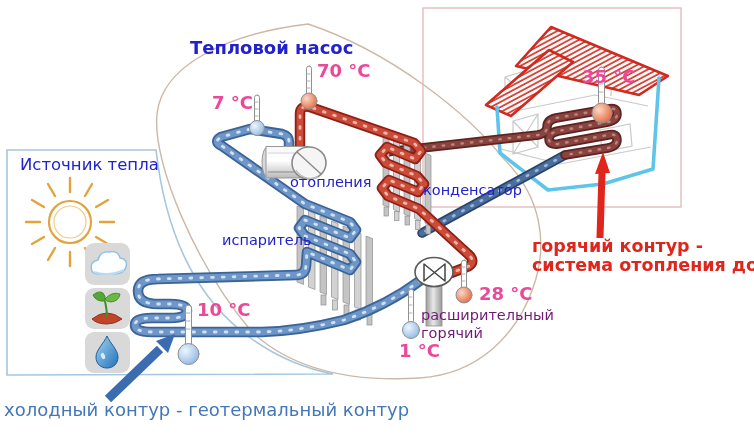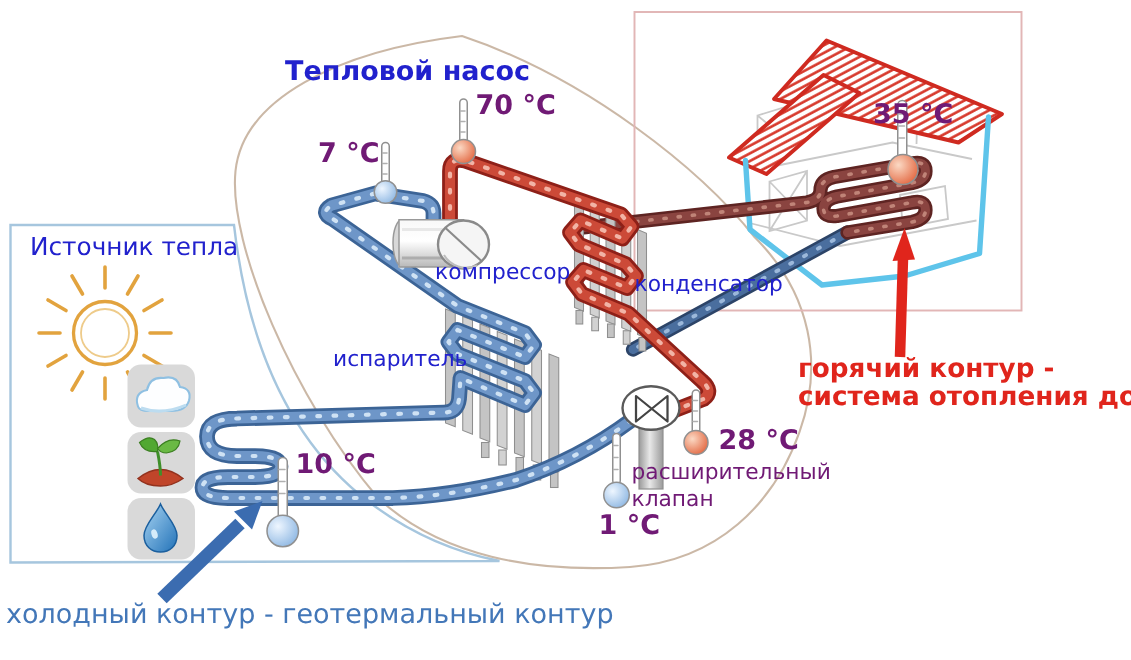--- a/index.html
+++ b/index.html
@@ -1,20 +1,20 @@
 <!DOCTYPE html>
 <html><head>
 <meta charset="utf-8">
 <style>
   html,body{margin:0;padding:0;background:#fff;}
   .stage{position:relative;width:754px;height:440px;background:#ffffff;overflow:hidden;
          font-family:"DejaVu Sans","Liberation Sans",sans-serif;}
   .stage svg{position:absolute;left:0;top:0;}
   .lbl{position:absolute;white-space:nowrap;line-height:1.05;}
-  .t-temp{font-size:18px;font-weight:bold;color:#701a75;}
+  .t-temp{font-size:18px;font-weight:bold;color:#ec4899;}
   .t-comp{font-size:14.5px;color:#2121cd;}
   .t-title{font-size:18px;font-weight:bold;color:#2121cd;}
   .t-src{font-size:16.5px;font-weight:normal;color:#2121cd;}
   .t-hot{font-size:17.5px;font-weight:bold;color:#e0251c;line-height:19px;}
   .t-cold{font-size:18px;color:#4377b8;}
   .t-valve{font-size:14.5px;color:#701a75;line-height:18px;white-space:nowrap;}
 </style>
 </head>
 <body>
 
@@ -282,27 +282,27 @@
 <div class="lbl t-title" style="left:190px;top:39px;">Тепловой насос</div>
 <div class="lbl t-src" style="left:20px;top:156px;">Источник тепла</div>
 
 <div class="lbl t-temp" style="left:212px;top:94px;">7 °C</div>
 <div class="lbl t-temp" style="left:317px;top:62px;">70 °C</div>
 <div class="lbl t-temp" style="left:554px;top:68px;padding-left:28px;">35 °C</div>
 <div class="lbl t-temp" style="left:479px;top:285px;">28 °C</div>
 <div class="lbl t-temp" style="left:399px;top:342px;">1 °C</div>
 <div class="lbl t-temp" style="left:197px;top:301px;">10 °C</div>
 
-<div class="lbl t-comp" style="left:290px;top:175px;">компрессор</div>
+<div class="lbl t-comp" style="left:290px;top:175px;">отопления</div>
 <div class="lbl t-comp" style="left:423px;top:183px;">конденсатор</div>
 <div class="lbl t-comp" style="left:222px;top:233px;">испаритель</div>
 
 <div class="lbl t-valve" style="left:421px;top:306px;">
   <div>расширительный</div>
-  <div>клапан</div>
+  <div>горячий</div>
 </div>
 
 <div class="lbl t-hot" style="left:532px;top:237px;">
   <div>горячий контур -</div>
   <div>система отопления дома</div>
 </div>
 
 <div class="lbl t-cold" style="left:4px;top:401px;">холодный контур - геотермальный контур</div>
 
 </div>

